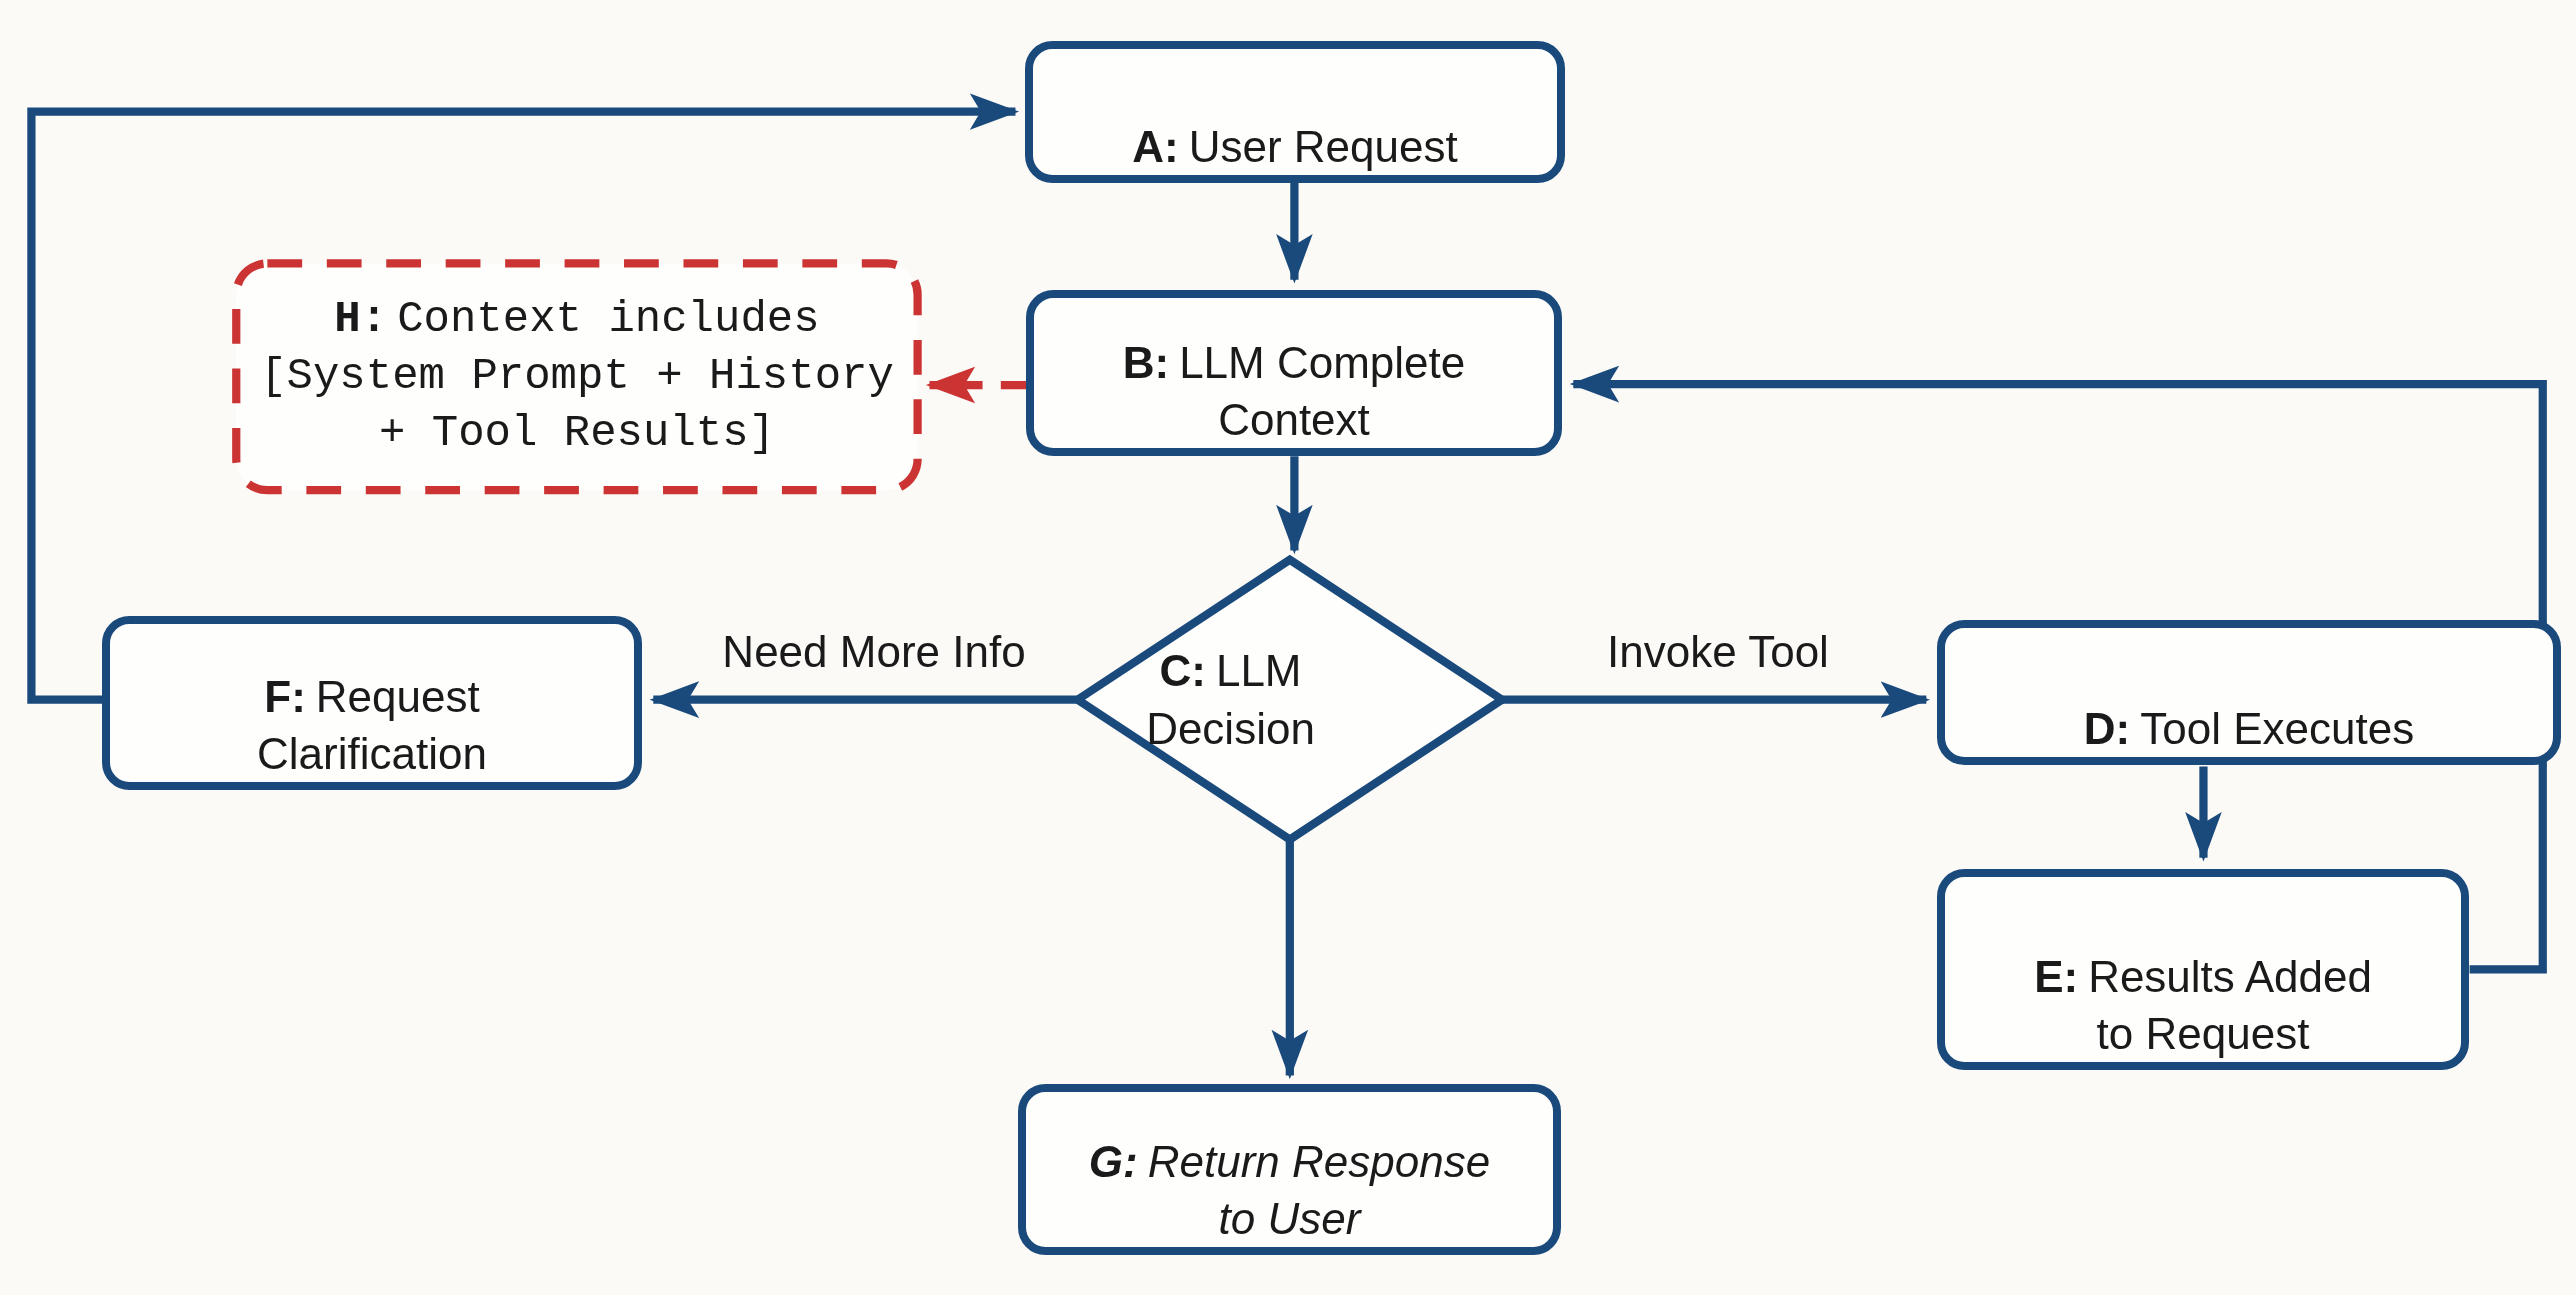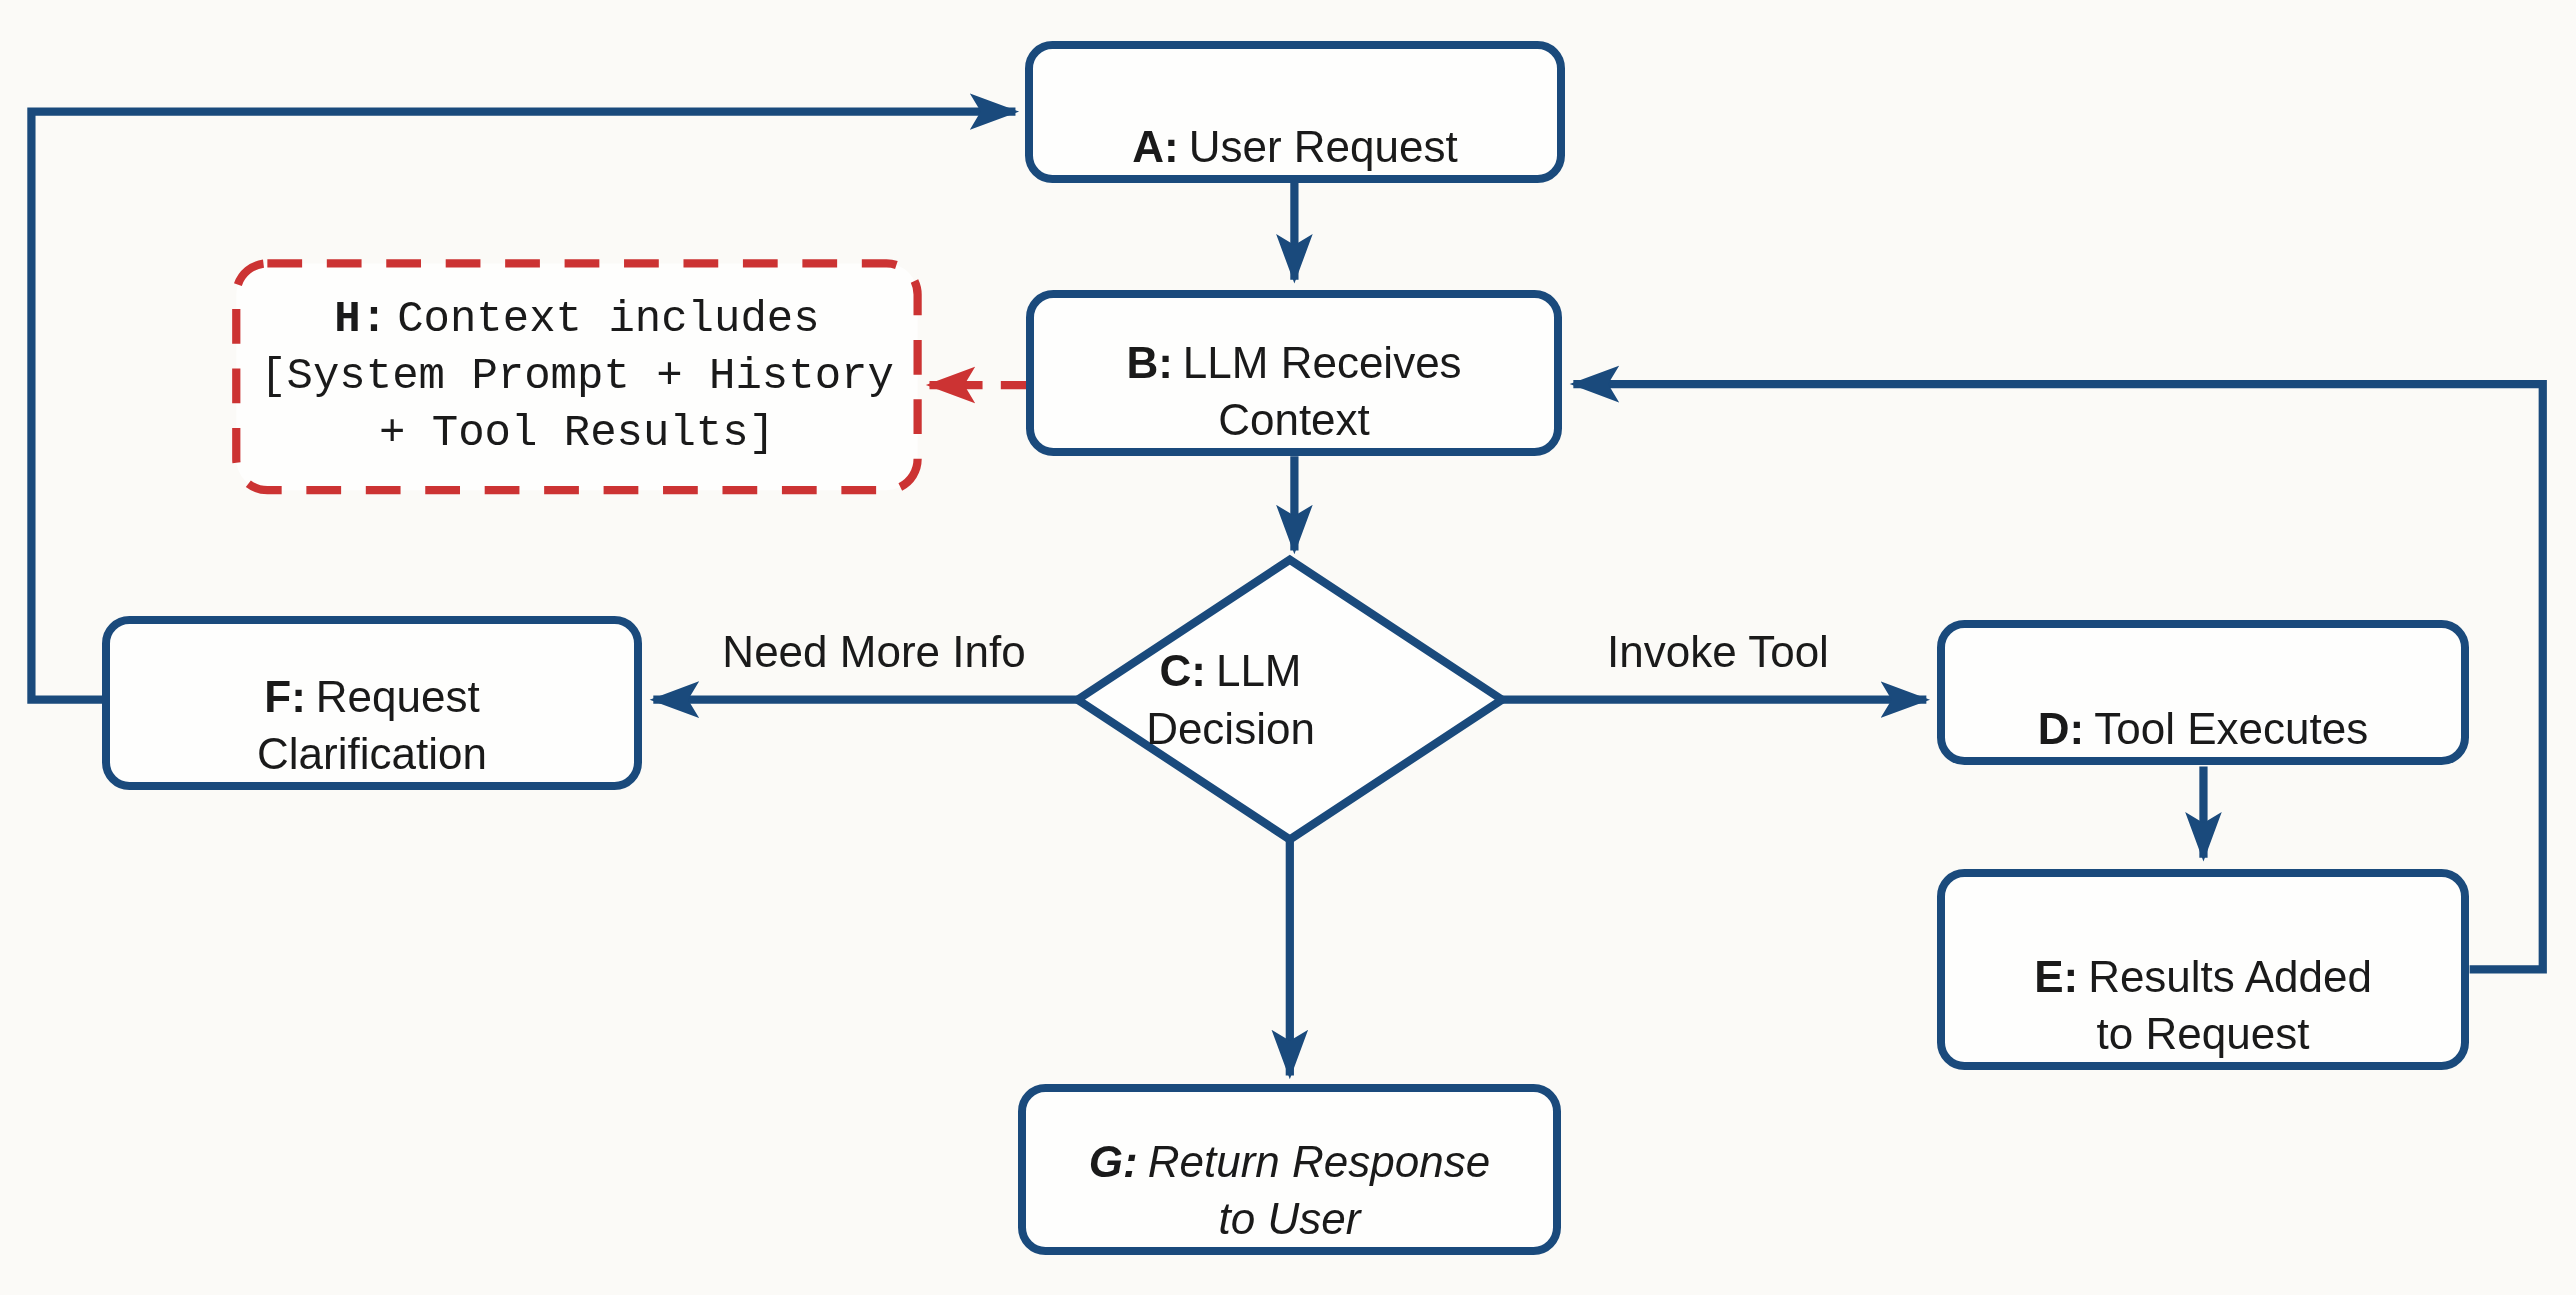--- a/index.html
+++ b/index.html
@@ -79,40 +79,40 @@
     <rect class="h-outline" x="258" y="288" width="745" height="248" rx="34"></rect>
 
     <polygon class="diamond" points="1410,612 1642,765 1410,918 1178,765"></polygon>
   </svg>
 
   <div class="node" style="left:1025px;top:41px;width:540px;height:142px;">
     <span class="inner nowrap"><b class="pfx">A:</b><span>User Request</span></span>
   </div>
 
   <div class="node" style="left:1026px;top:290px;width:536px;height:166px;">
-    <span class="inner" style="max-width:384px;"><b class="pfx">B:</b><span>LLM Receives Context</span></span>
+    <span class="inner" style="max-width:384px;"><b class="pfx">B:</b><span>LLM Complete Context</span></span>
   </div>
 
   <div class="ghost" style="left:236px;top:263px;width:682px;height:227px;font-family:Liberation Mono, monospace;">
     <span class="inner">
       <span class="hline"><b class="pfx">H:</b><span>Context includes</span></span>
       <span class="hline">[System Prompt + History</span>
       <span class="hline">+ Tool Results]</span>
     </span>
   </div>
 
   <div class="ghost" style="left:1084px;top:599px;width:293px;height:201px;">
     <span class="inner" style="max-width:238px;"><b class="pfx">C:</b><span>LLM Decision</span></span>
   </div>
 
   <div class="node" style="left:102px;top:616px;width:540px;height:174px;">
     <span class="inner" style="max-width:284px;"><b class="pfx">F:</b><span>Request Clarification</span></span>
   </div>
 
-  <div class="node" style="left:1937px;top:620px;width:532px;height:145px;">
+  <div class="node" style="left:1937px;top:620px;width:624px;height:145px;">
     <span class="inner nowrap"><b class="pfx">D:</b><span>Tool Executes</span></span>
   </div>
 
   <div class="node" style="left:1937px;top:869px;width:532px;height:201px;">
     <span class="inner" style="max-width:384px;"><b class="pfx">E:</b><span>Results Added to Request</span></span>
   </div>
 
   <div class="node" style="left:1018px;top:1084px;width:543px;height:171px;font-style:italic;">
     <span class="inner" style="max-width:430px;"><b class="pfx">G:</b><span>Return Response to User</span></span>
   </div>

